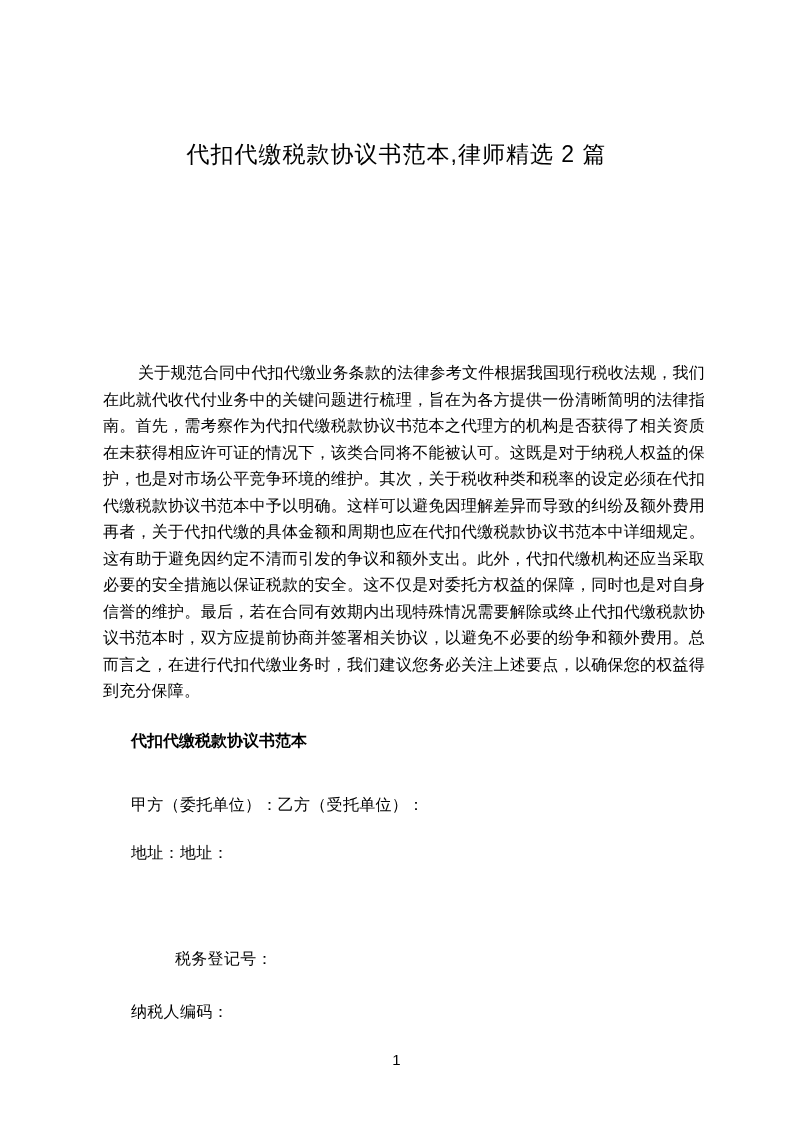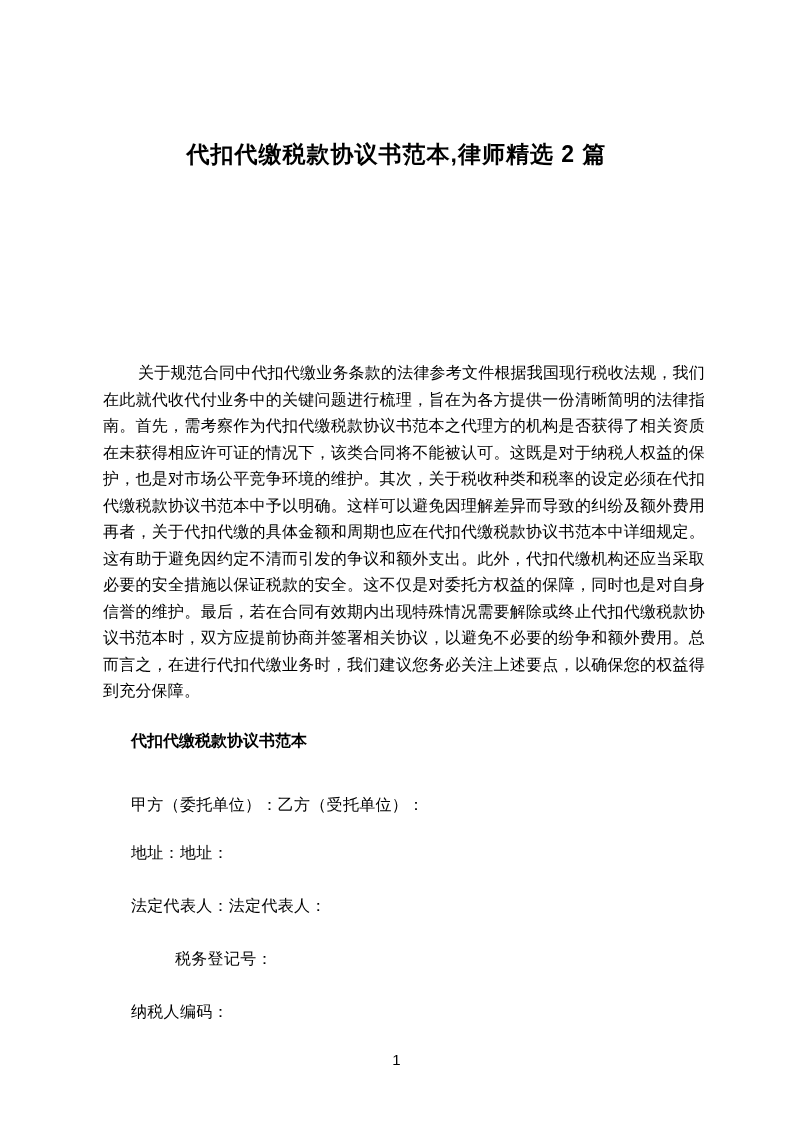--- a/index.html
+++ b/index.html
@@ -16,21 +16,21 @@
       overflow: hidden;
       margin: 0 auto;
     }
     .doc-title {
       position: absolute;
       top: 138px;
       left: 0;
       width: 793px;
       text-align: center;
       font-size: 23px;
-      font-weight: 700;
+      font-weight: 400;
       letter-spacing: 1px;
       line-height: 32px;
       white-space: nowrap;
     }
     .body-paragraph {
       position: absolute;
       top: 360px;
       left: 96px;
       width: 602px;
       font-size: 16px;
@@ -82,21 +82,20 @@
   <h1 class="doc-title">代扣代缴税款协议书范本,律师精选 2 篇</h1>
 
   <p class="body-paragraph">关于规范合同中代扣代缴业务条款的法律参考文件根据我国现行税收法规，我们在此就代收代付业务中的关键问题进行梳理，旨在为各方提供一份清晰简明的法律指南。首先，需考察作为代扣代缴税款协议书范本之代理方的机构是否获得了相关资质在未获得相应许可证的情况下，该类合同将不能被认可。这既是对于纳税人权益的保护，也是对市场公平竞争环境的维护。其次，关于税收种类和税率的设定必须在代扣代缴税款协议书范本中予以明确。这样可以避免因理解差异而导致的纠纷及额外费用再者，关于代扣代缴的具体金额和周期也应在代扣代缴税款协议书范本中详细规定。这有助于避免因约定不清而引发的争议和额外支出。此外，代扣代缴机构还应当采取必要的安全措施以保证税款的安全。这不仅是对委托方权益的保障，同时也是对自身信誉的维护。最后，若在合同有效期内出现特殊情况需要解除或终止代扣代缴税款协议书范本时，双方应提前协商并签署相关协议，以避免不必要的纷争和额外费用。总而言之，在进行代扣代缴业务时，我们建议您务必关注上述要点，以确保您的权益得到充分保障。</p>
 
   <h2 class="section-heading">代扣代缴税款协议书范本</h2>
 
   <div class="detail-line l0">甲方（委托单位）：乙方（受托单位）：</div>
 
   <div class="detail-line l1">地址：地址：</div>
 
-  <div class="detail-line l2">法定代表人：法定代表人：</div>
 
   <div class="detail-line l3">税务登记号：</div>
 
   <div class="detail-line l4">纳税人编码：</div>
 
   <div class="page-number">1</div>
 
 </div>
 
 </body></html>

